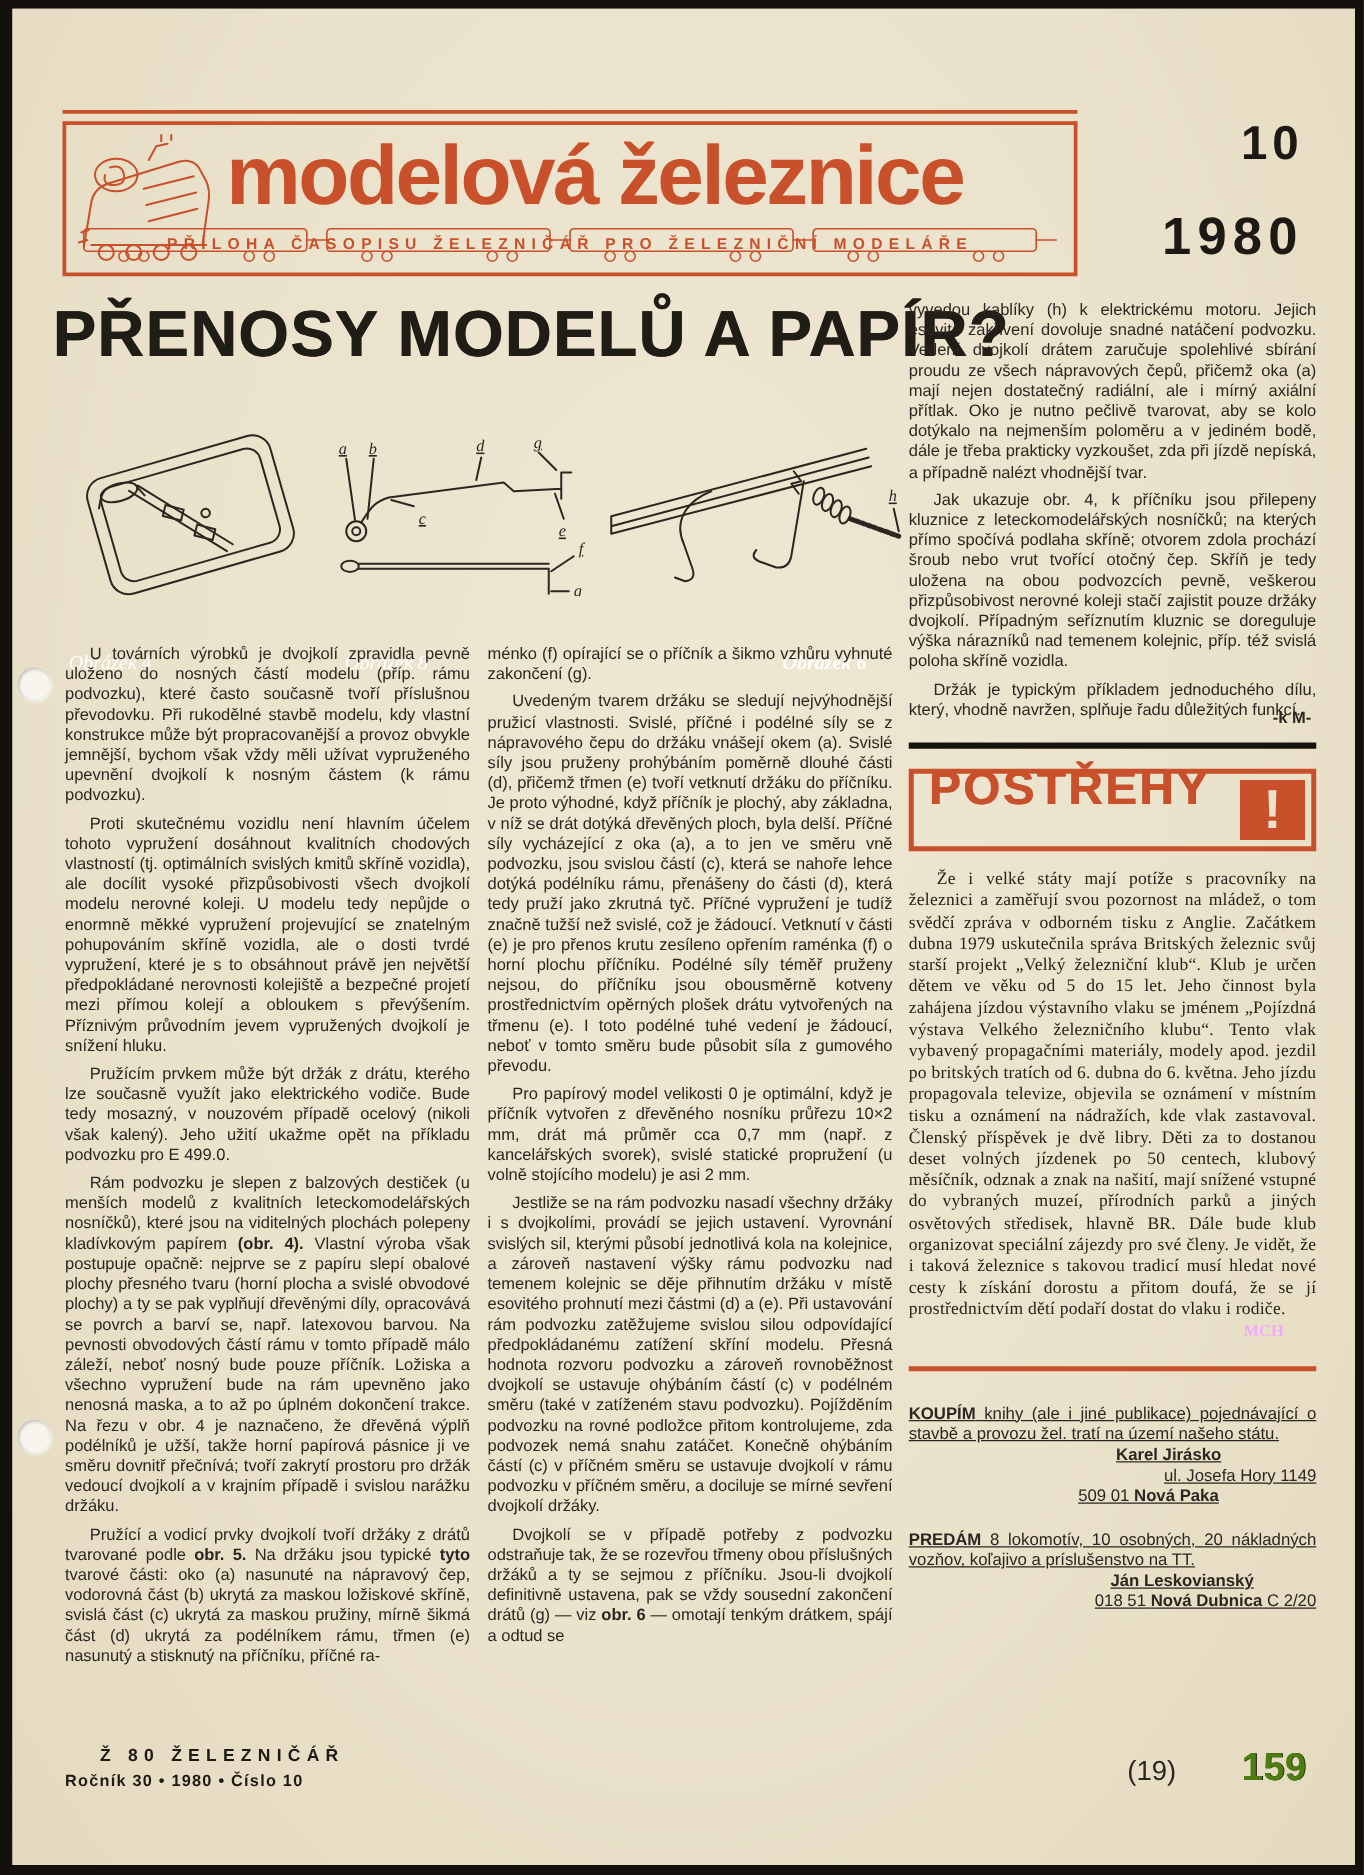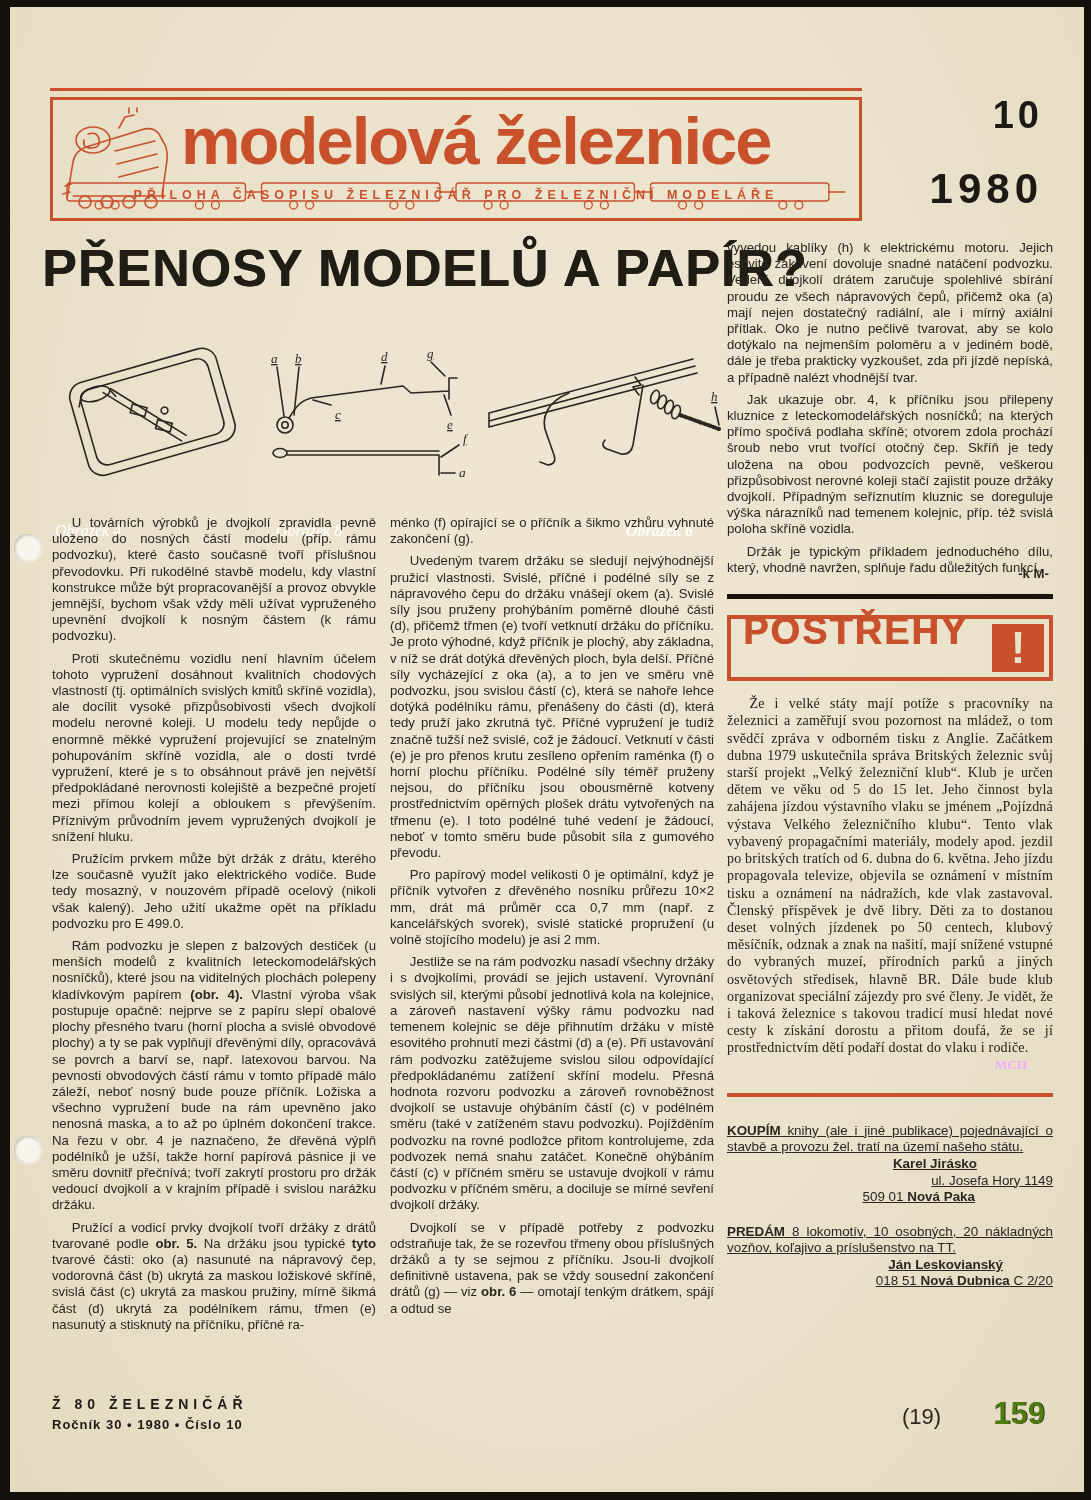--- a/index.html
+++ b/index.html
@@ -48,21 +48,21 @@
   .serifp{font-family:"Liberation Serif",serif;font-size:14px;line-height:17.2px;
           text-indent:1.6em;text-align:justify;margin:0;color:#262119;letter-spacing:.2px;}
   .mch{font-family:"Liberation Serif",serif;font-weight:bold;text-align:right;
        padding-right:26px;margin-top:0;color:#f0abfc;}
   .orange-rule{height:4px;background:var(--acc);margin:20px 0 26px;}
   .ad{margin-bottom:18px;font-size:13.4px;line-height:16.6px;color:#2b2620;text-decoration:underline;}
   .ad p{margin:0;text-align:justify;}
   .ad-line{text-align:right;}
   
   .foot-left{position:absolute;left:52px;top:1396px;color:#1d1a15;}
-  .foot-l1{font-size:14px;font-weight:bold;letter-spacing:5px;}
+  .foot-l1{font-size:14px;font-weight:bold;letter-spacing:5px;margin-left:28px;}
   .foot-l2{font-size:13px;font-weight:bold;margin-top:5px;letter-spacing:1px;}
   .foot-plabel{position:absolute;right:150px;top:1404px;font-size:22px;color:#2b2620;}
   .foot-pnum{position:absolute;right:46px;top:1396px;font-size:31px;font-weight:bold;
              color:#4d7c0f;text-shadow:.7px 0 #16130e;}
   b{font-weight:bold;}
   .figline{stroke:#2b2620;fill:none;stroke-width:1.6;stroke-linecap:round;stroke-linejoin:round;}
   .figlab{font-family:"Liberation Serif",serif;font-style:italic;font-size:13px;fill:#2b2620;
           text-decoration:underline;}
   .oline{stroke:var(--acc);fill:none;stroke-width:1.6;stroke-linecap:round;}
 </style>

